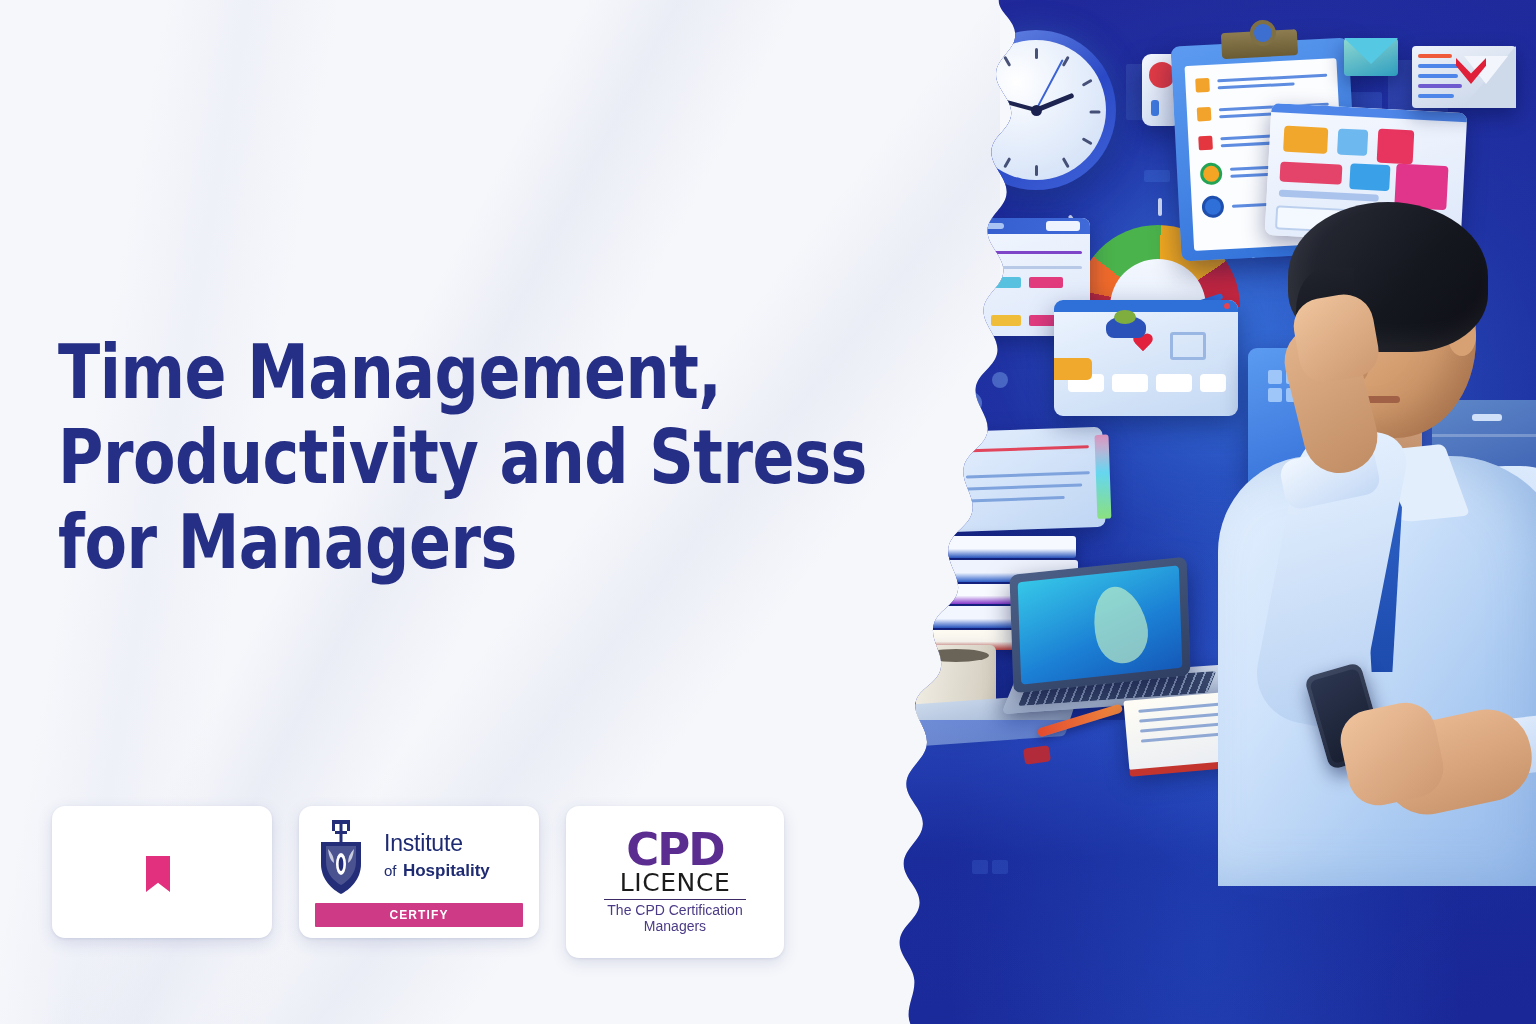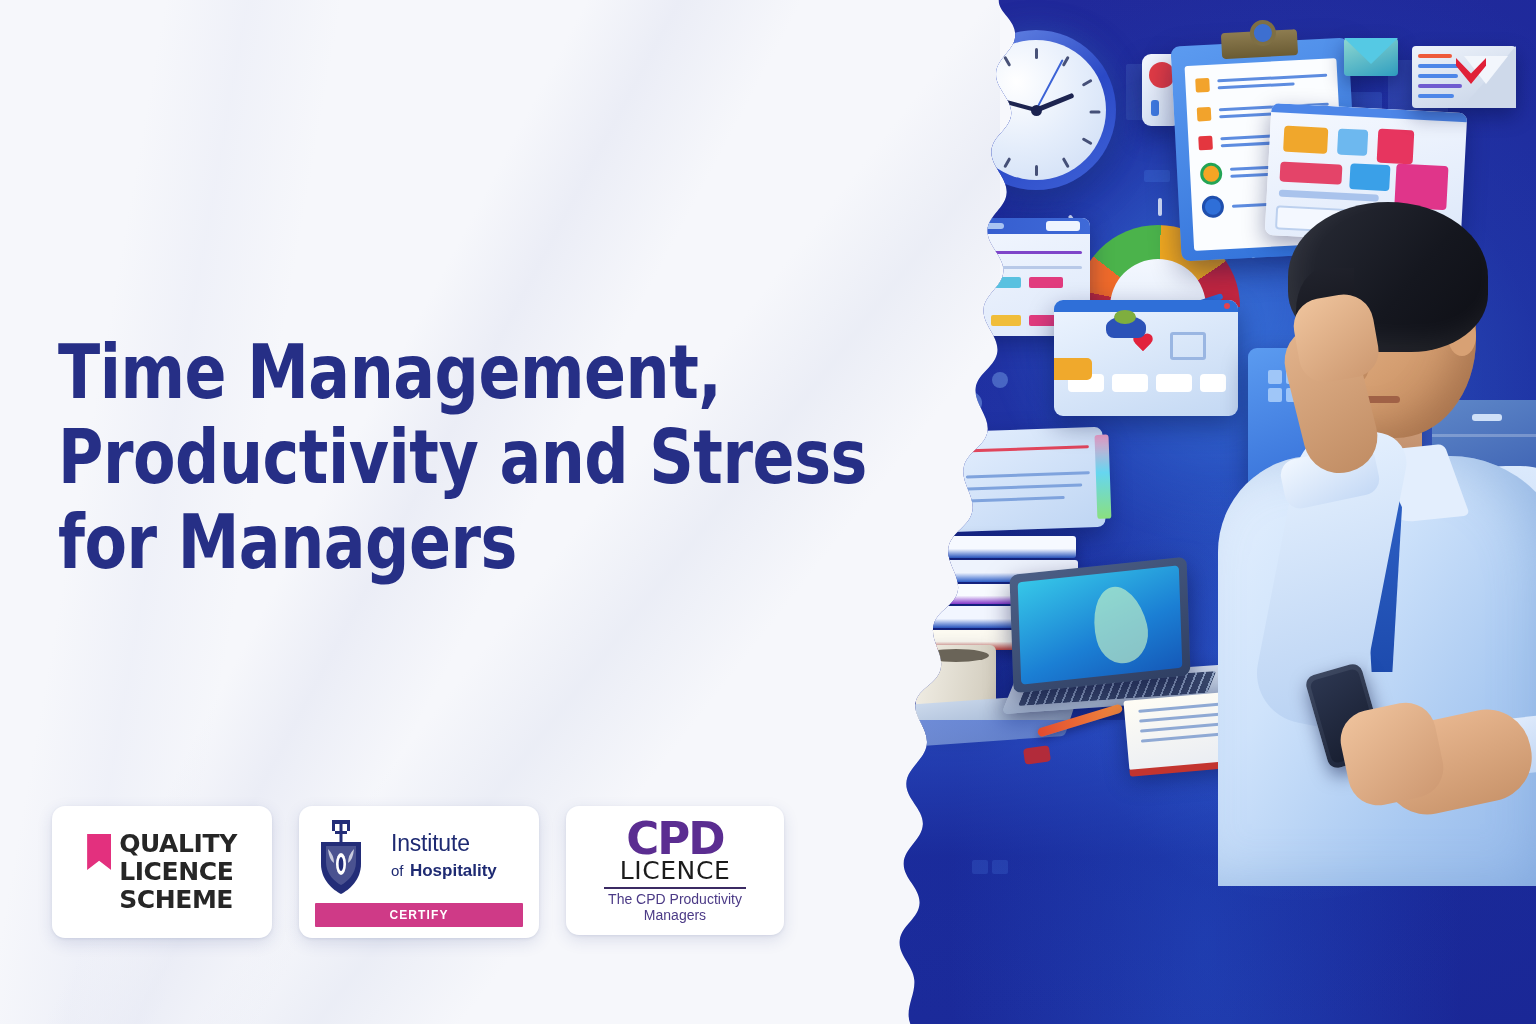--- a/index.html
+++ b/index.html
@@ -208,28 +208,28 @@
     color:#262f86;font-weight:700;font-size:74px;line-height:1.15;letter-spacing:-.5px;
     font-family:"DejaVu Sans Condensed","Liberation Sans Narrow","Liberation Sans", sans-serif;
     transform:scaleX(.93);transform-origin:left top;}
   .title div{white-space:nowrap;}
 
   .badges{position:absolute;left:52px;top:806px;display:flex;gap:27px;align-items:stretch;}
   .badge{background:#fff;border-radius:13px;box-shadow:0 5px 16px rgba(40,55,120,.13), 0 1px 3px rgba(40,55,120,.10);
     display:flex;align-items:center;justify-content:center;box-sizing:border-box;}
   .badge.qls{width:220px;height:132px;padding:10px 14px;}
   .badge.ioh{width:240px;height:132px;padding:12px 16px;}
-  .badge.cpd{width:218px;height:129px;padding:10px 12px;}
+  .badge.cpd{width:218px;height:152px;padding:10px 12px;}
 
   .qls-wrap{display:flex;align-items:flex-start;}
   .ribbon{width:24px;height:36px;background:#e3307e;margin:4px 8px 0 0;flex:0 0 auto;
     clip-path:polygon(0 0,100% 0,100% 100%,50% 74%,0 100%);}
   .qls-txt{font-family:"DejaVu Sans", sans-serif;font-weight:700;font-size:25px;line-height:1.12;color:#262626;letter-spacing:-.4px;}
 
-  .ioh-wrap{display:flex;align-items:center;gap:24px;}
+  .ioh-wrap{display:flex;align-items:center;gap:17px;}
   .crest{width:52px;height:78px;flex:0 0 auto;}
   .ioh-txt{display:flex;flex-direction:column;}
   .ioh-l1{font-size:23px;color:#1e2a72;font-weight:400;line-height:1;letter-spacing:-.2px;}
   .ioh-l2{font-size:23px;color:#1e2a72;line-height:1.15;}
   .ioh-l2 b{font-weight:700;font-size:17px;}
   .ioh-l2 .of{font-size:15px;font-weight:400;}
   .endorsed{margin-top:7px;background:#cf3a87;color:#fff;font-size:12px;font-weight:700;
     letter-spacing:1.1px;text-align:center;padding:5px 0;border-radius:1px;}
 
   .cpd-wrap{text-align:center;position:relative;width:100%;}
@@ -287,25 +287,20 @@
     <div>Time Management,</div>
     <div>Productivity and Stress</div>
     <div>for Managers</div>
   </div>
 
   <div class="badges">
 
     <div class="badge qls">
       <div class="qls-wrap">
         <div class="ribbon"></div>
-        <div class="qls-txt">
-          <div>QUALITY</div>
-          <div>LICENCE</div>
-          <div>SCHEME</div>
-        </div>
       </div>
     </div>
 
     <div class="badge ioh">
       <div style="width:100%">
         <div class="ioh-wrap">
           <svg class="crest" viewBox="0 0 52 78">
             <g fill="#232d78">
               <rect x="17" y="2" width="18" height="4"></rect>
               <rect x="17" y="6" width="3" height="7"></rect>
@@ -338,21 +333,21 @@
     </div>
 
     <div class="badge cpd">
       <div class="cpd-wrap">
         <div class="cpd-logo">
           <span class="cpd-swoosh"></span>
           <span>CPD</span>
         </div>
         <div class="cpd-member">LICENCE</div>
         <div class="cpd-rule"></div>
-        <div class="cpd-sub">The CPD Productivity</div>
+        <div class="cpd-sub">The CPD Certification</div>
         <div class="cpd-sub">Managers</div>
       </div>
     </div>
   </div>
 
   <div class="right-panel">
     <div class="rp-bg"></div>
 
     <div class="blk" style="left:30px;top:96px;width:30px;height:22px"></div>
     <div class="blk b2" style="left:66px;top:96px;width:22px;height:22px"></div>

